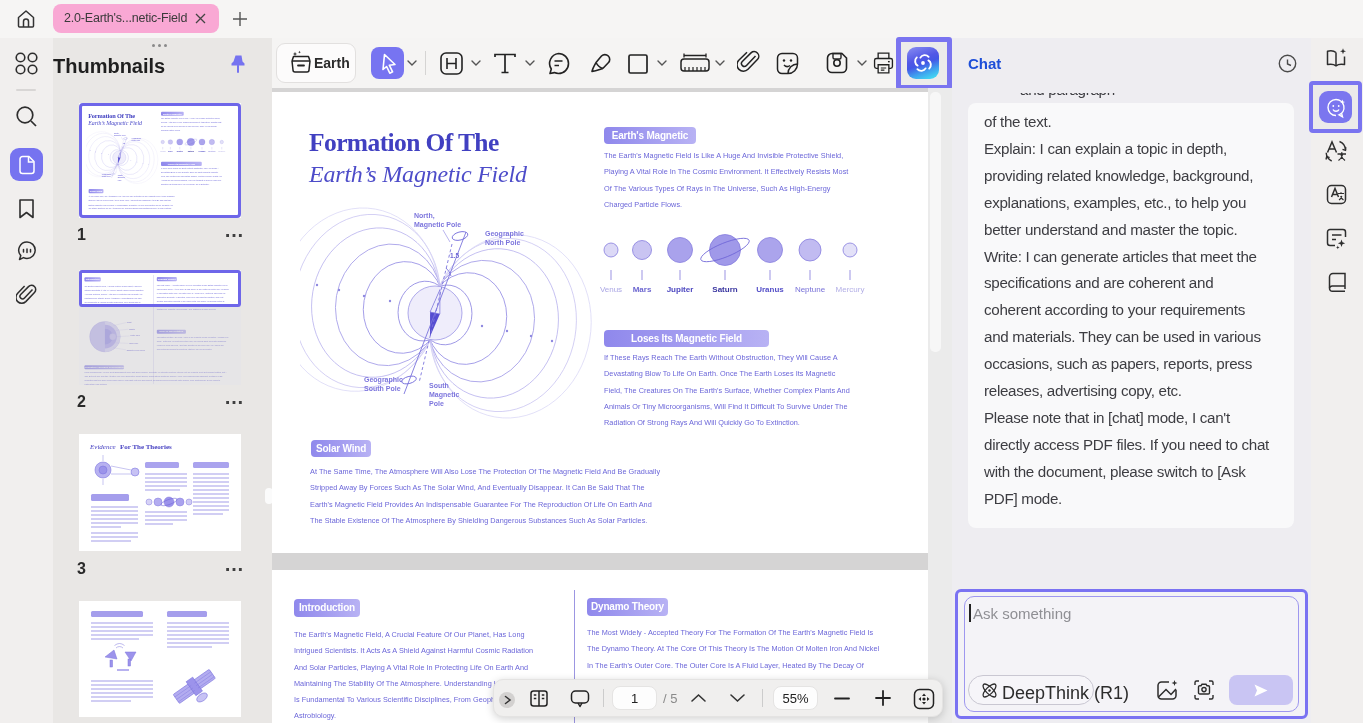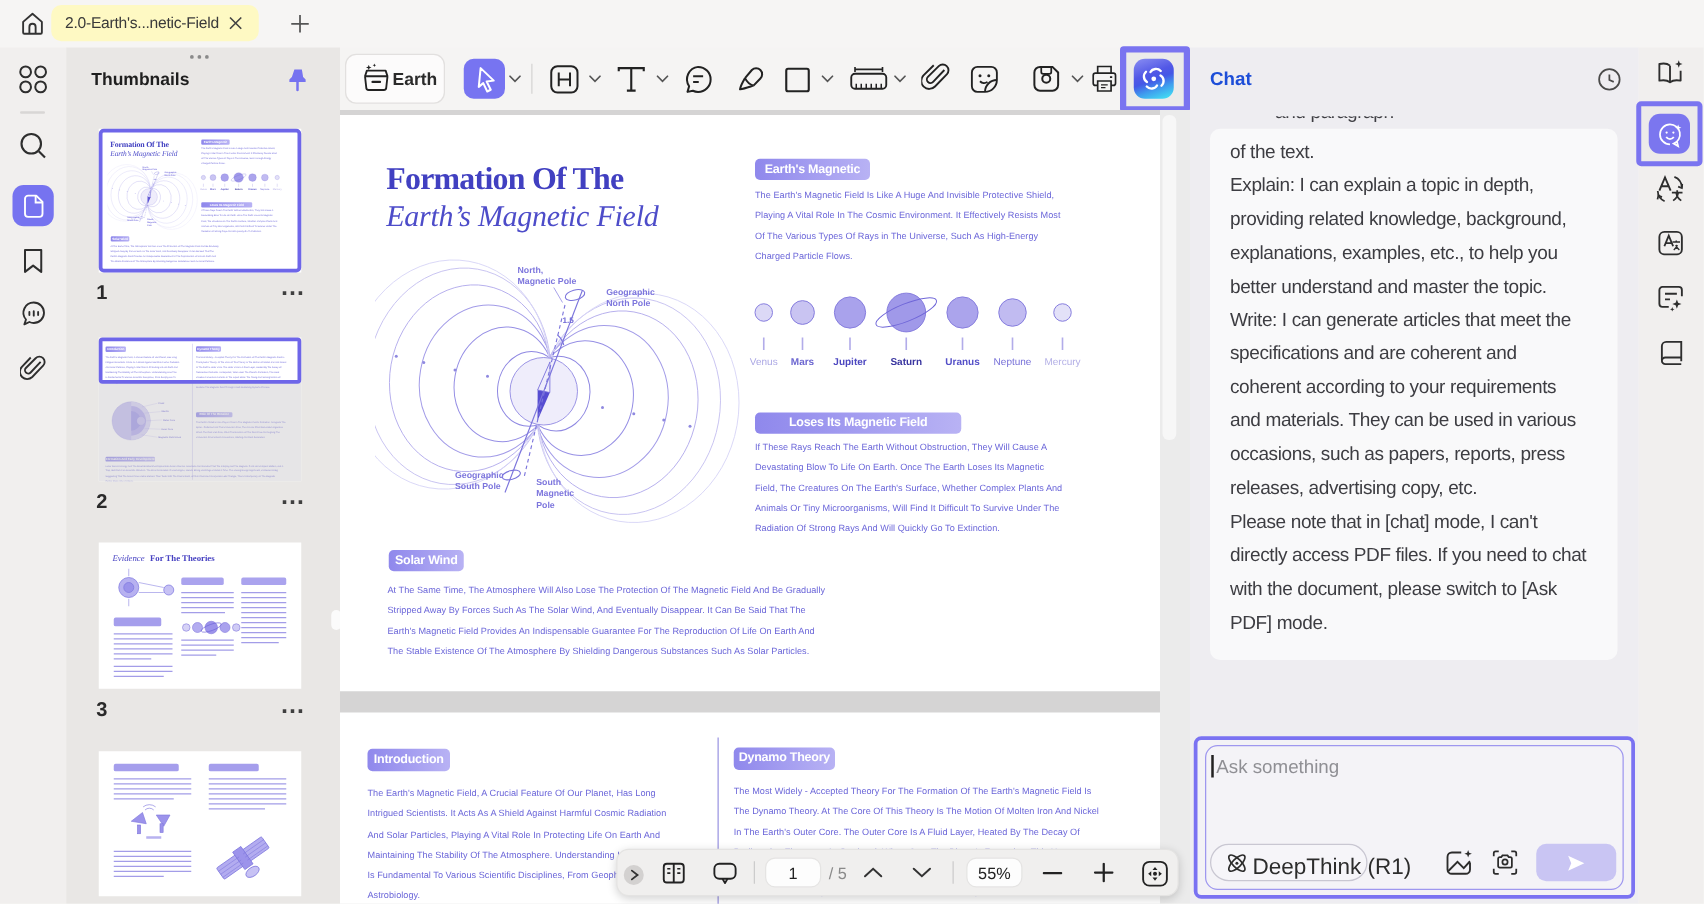--- a/index.html
+++ b/index.html
@@ -2,28 +2,28 @@
 <html><head>
 <meta charset="utf-8">
 <style>
 * { margin:0; padding:0; box-sizing:border-box; }
 html,body { width:1363px; height:723px; overflow:hidden; font-family:"Liberation Sans",sans-serif; }
 body { position:relative; background:#f6f5f4; }
 .abs { position:absolute; }
 svg { display:block; }
 
 #topbar { left:0; top:0; width:1363px; height:38px; background:#f6f5f4; }
-#tab { left:41px; top:4px; width:166px; height:29px; background:#fef9c3; border-radius:8px; }
+#tab { left:53px; top:4px; width:166px; height:29px; background:#f9a8d4; border-radius:8px; }
 #tab .tt { position:absolute; left:11px; top:7px; font-size:12.5px; letter-spacing:-0.2px; color:#3a3a3a; }
 
 #lsb { left:0; top:38px; width:53px; height:685px; background:#f1efee; }
 #lsb-sel { left:10px; top:148px; width:33px; height:33px; background:#7673f0; border-radius:9px; }
 
 #tpanel { left:53px; top:38px; width:219px; height:685px; background:#e9e7e5; }
-#tpanel .title { position:absolute; left:20px; top:17px; font-size:14px; font-weight:bold; color:#1f1f1f;text-align:center; }
+#tpanel .title { position:absolute; left:0; top:17px; font-size:20px; font-weight:bold; color:#1f1f1f;text-align:center; }
 .thumbwrap { position:absolute; left:26px; width:162px; height:115px; background:#fff; overflow:hidden; }
 .tnum { position:absolute; left:77px; font-size:16px; font-weight:bold; color:#2a2a2a; }
 .tdots { position:absolute; left:224px; font-size:20px; font-weight:bold; color:#3f3f3f; letter-spacing:0.5px; }
 
 #toolbar { left:272px; top:38px; width:680px; height:50px; background:#f5f4f3; }
 #toolsbtn { left:276px; top:43px; width:80px; height:40px; background:#fcfbfb; border:1px solid #e2e0df; border-radius:9px; }
 #toolsbtn span { position:absolute; left:37px; top:11px; font-weight:bold; font-size:14px; color:#2b2b2b; }
 #selcursor { left:371px; top:47px; width:33px; height:32px; background:#7774f1; border-radius:8px; }
 #aibox { left:896px; top:37px; width:56px; height:53px; border:5px solid #7a74f0; border-radius:3px; background:#ecebea; }
 #aibtn { left:907px; top:47px; width:32px; height:32px; border-radius:9px; background:linear-gradient(160deg, #8a8ef2 0%, #5258e6 38%, #4457e6 52%, #3f9fee 72%, #43ddf3 95%); }

